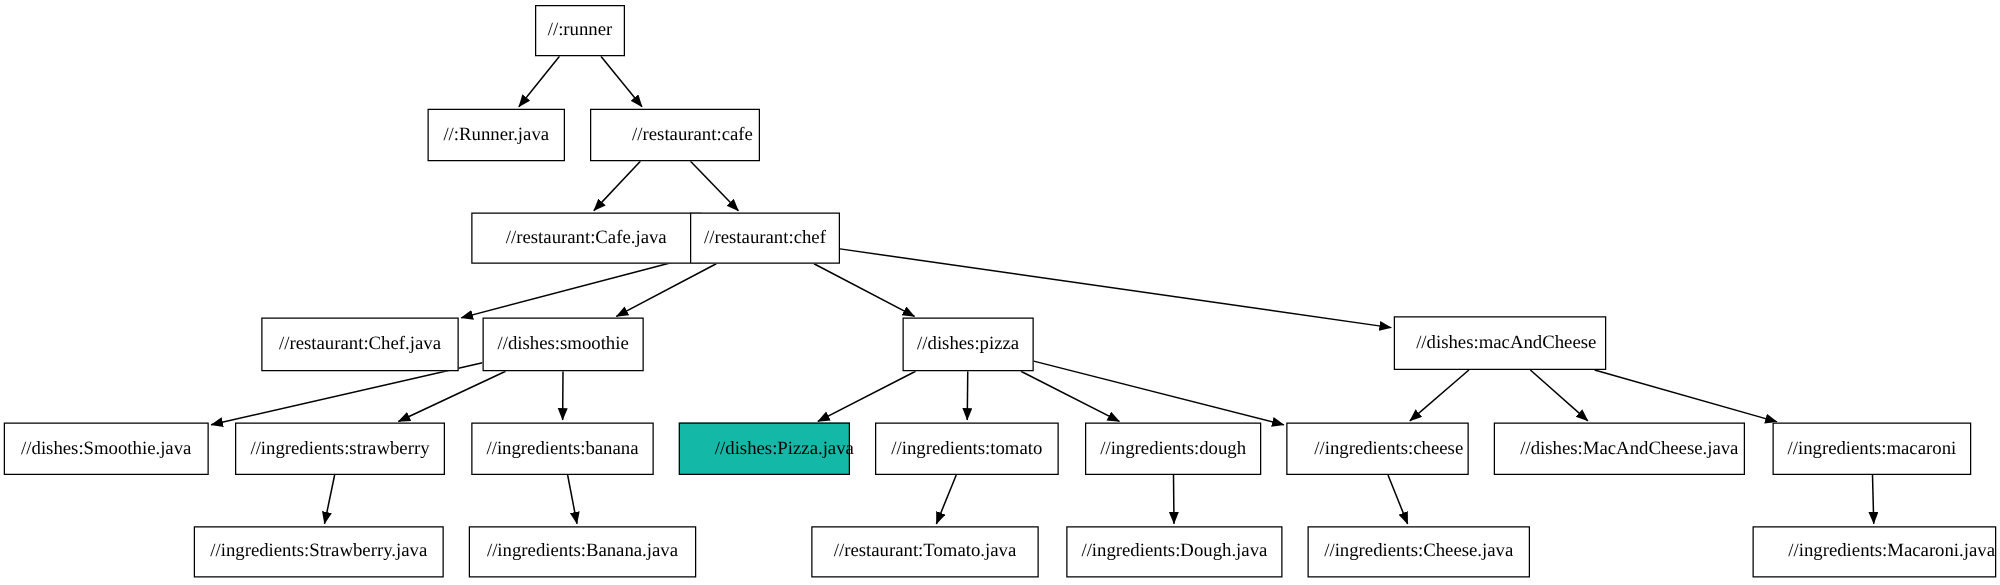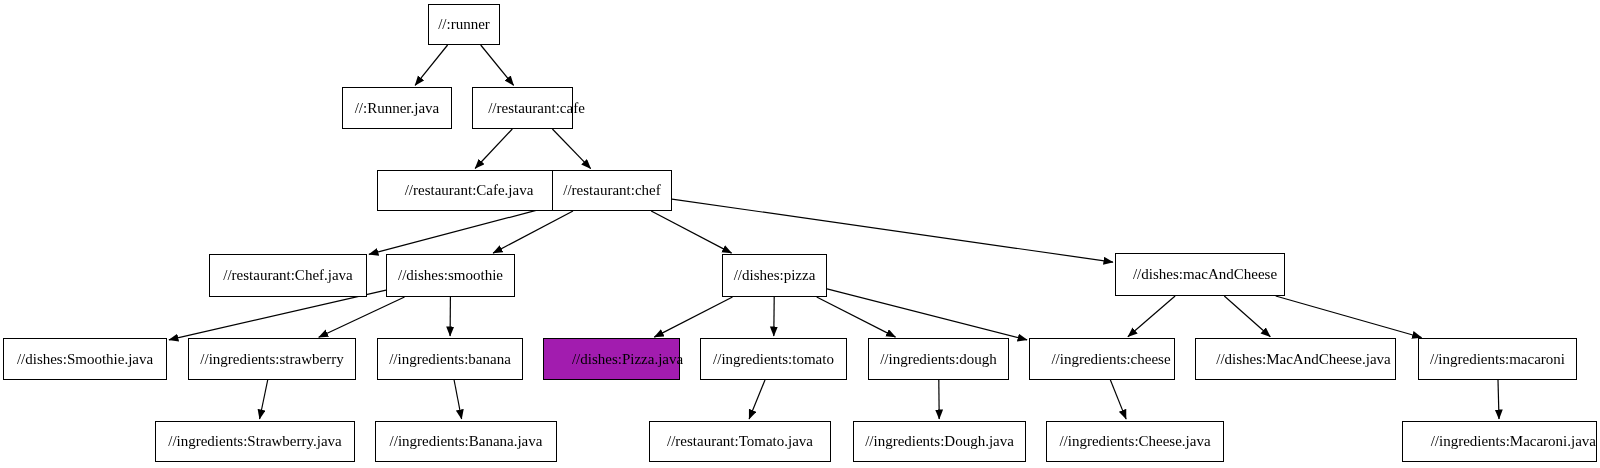--- a/index.html
+++ b/index.html
@@ -67,21 +67,21 @@
         <line x1="1498.0" y1="380.0" x2="1499.0" y2="419.0" stroke="#000000" stroke-width="1.2" marker-end="url(#arrowhead)"></line>
       </g>
   </svg>
   <div id="nodes">
       <div class="graph-node" style="left: 428px; top: 4px; width: 72px; height: 41px; background: rgb(255, 255, 255); border-color: rgb(0, 0, 0);">
         <span>//:runner</span>
       </div>
       <div class="graph-node" style="left: 342px; top: 87px; width: 110px; height: 42px; background: rgb(255, 255, 255); border-color: rgb(0, 0, 0);">
         <span>//:Runner.java</span>
       </div>
-      <div class="graph-node" style="left: 472px; top: 87px; width: 101px; height: 42px; background: rgb(255, 255, 255); border-color: rgb(0, 0, 0); padding-left: 28px;">
+      <div class="graph-node" style="left: 472px; top: 87px; width: 136px; height: 42px; background: rgb(255, 255, 255); border-color: rgb(0, 0, 0); padding-left: 28px;">
         <span>//restaurant:cafe</span>
       </div>
       <div class="graph-node" style="left: 377px; top: 170px; width: 184px; height: 41px; background: rgb(255, 255, 255); border-color: rgb(0, 0, 0);">
         <span>//restaurant:Cafe.java</span>
       </div>
       <div class="graph-node" style="left: 552px; top: 170px; width: 120px; height: 41px; background: rgb(255, 255, 255); border-color: rgb(0, 0, 0);">
         <span>//restaurant:chef</span>
       </div>
       <div class="graph-node" style="left: 209px; top: 254px; width: 158px; height: 43px; background: rgb(255, 255, 255); border-color: rgb(0, 0, 0);">
         <span>//restaurant:Chef.java</span>
@@ -97,21 +97,21 @@
       </div>
       <div class="graph-node" style="left: 3px; top: 338px; width: 164px; height: 42px; background: rgb(255, 255, 255); border-color: rgb(0, 0, 0);">
         <span>//dishes:Smoothie.java</span>
       </div>
       <div class="graph-node" style="left: 188px; top: 338px; width: 168px; height: 42px; background: rgb(255, 255, 255); border-color: rgb(0, 0, 0);">
         <span>//ingredients:strawberry</span>
       </div>
       <div class="graph-node" style="left: 377px; top: 338px; width: 146px; height: 42px; background: rgb(255, 255, 255); border-color: rgb(0, 0, 0);">
         <span>//ingredients:banana</span>
       </div>
-      <div class="graph-node" style="left: 543px; top: 338px; width: 137px; height: 42px; background: #a21caf; border-color: rgb(0, 0, 0); padding-left: 32px;">
+      <div class="graph-node" style="left: 543px; top: 338px; width: 137px; height: 42px; background: #14b8a6; border-color: rgb(0, 0, 0); padding-left: 32px;">
         <span>//dishes:Pizza.java</span>
       </div>
       <div class="graph-node" style="left: 700px; top: 338px; width: 147px; height: 42px; background: rgb(255, 255, 255); border-color: rgb(0, 0, 0);">
         <span>//ingredients:tomato</span>
       </div>
       <div class="graph-node" style="left: 868px; top: 338px; width: 141px; height: 42px; background: rgb(255, 255, 255); border-color: rgb(0, 0, 0);">
         <span>//ingredients:dough</span>
       </div>
       <div class="graph-node" style="left: 1029px; top: 338px; width: 146px; height: 42px; background: rgb(255, 255, 255); border-color: rgb(0, 0, 0); padding-left: 18px;">
         <span>//ingredients:cheese</span>

